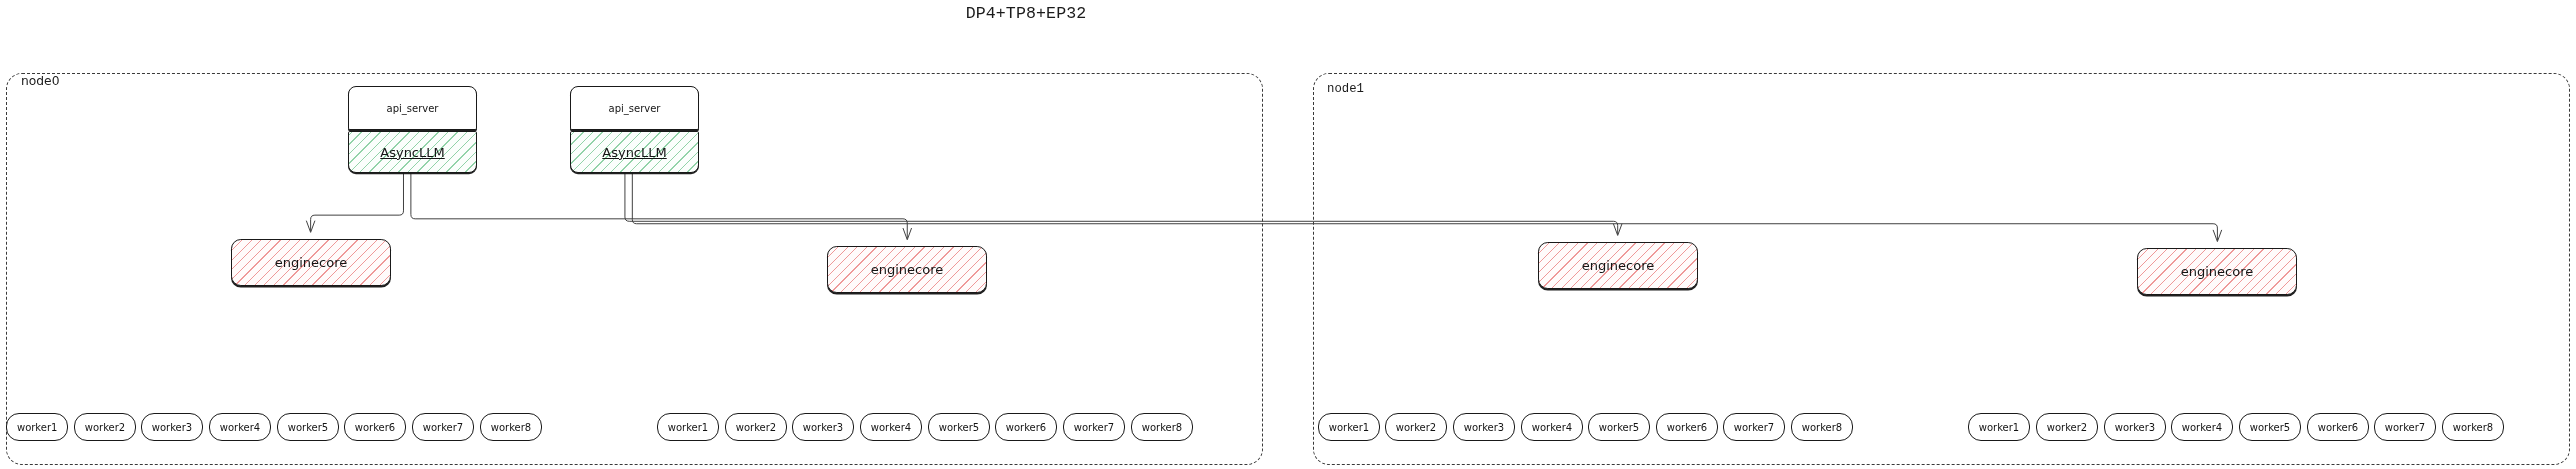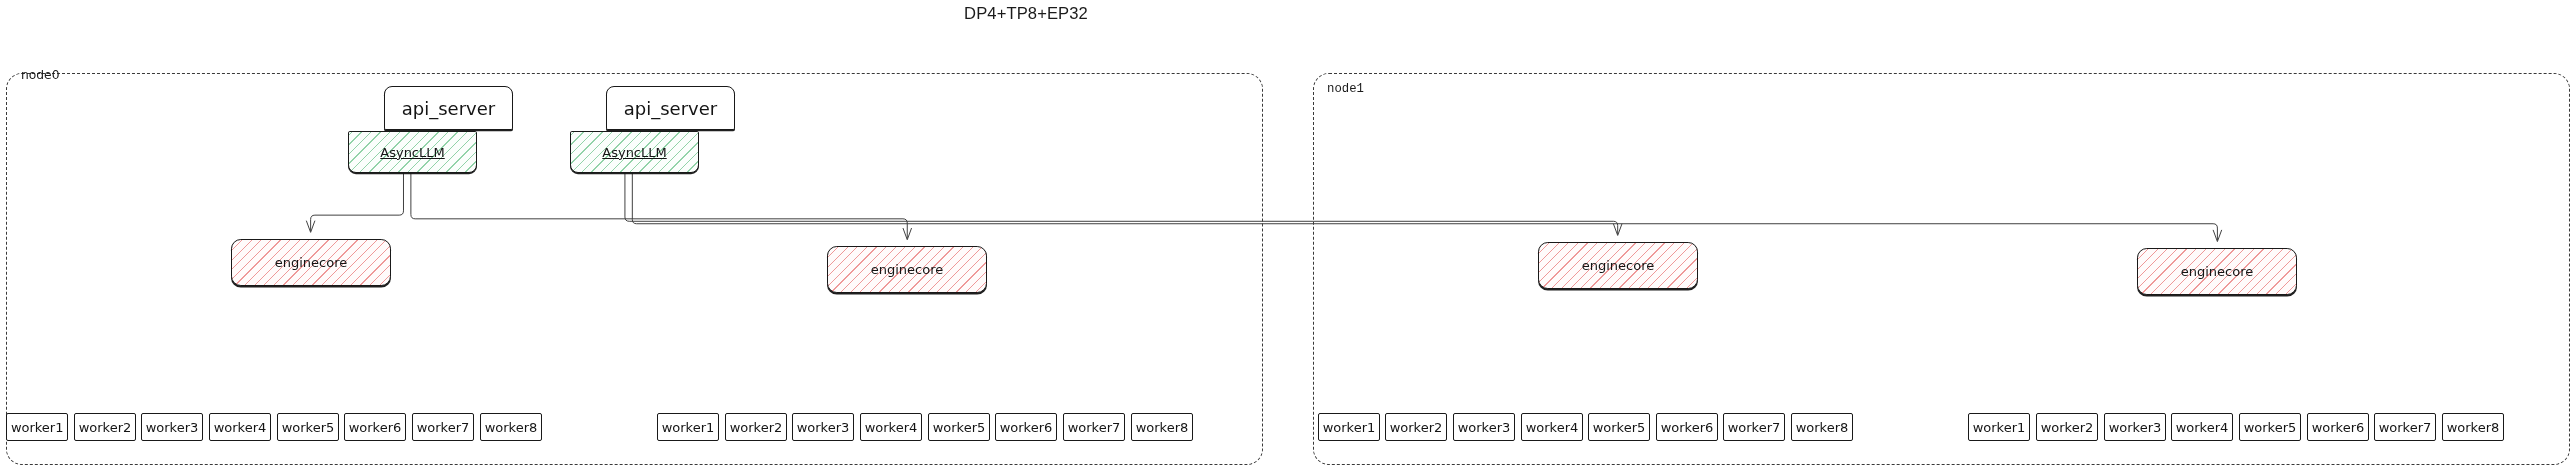--- a/index.html
+++ b/index.html
@@ -11,21 +11,21 @@
   }
   #canvas{position:absolute;left:0;top:0;width:2576px;height:469px;}
 
   
   #title{
     position:absolute;left:0;top:0;width:2052px;
     text-align:center;
     font-size:16.6px;color:#1b1b1b;
     line-height:27px;
     letter-spacing:0.1px;
-    font-family:Liberation Sans, sans-serif;
+    font-family:Liberation Mono, monospace;
   }
 
   
   .cluster{
     position:absolute;
     border:1.5px dashed #3a3a3a;
     border-radius:16px;
     background:transparent;
     box-sizing:border-box;
   }
@@ -44,23 +44,22 @@
     background:#ffffff;
     display:flex;align-items:center;justify-content:center;
     color:#141414;
     white-space:nowrap;
     font-family:"DejaVu Sans",sans-serif;
   }
   .nbox .lbl{pointer-events:none;}
 
   .apibox{
     border-radius:8px 8px 1.8px 1.8px;
-    font-size:18px;
+    font-size:10px;
     box-shadow:0 1.2px 0 0 rgba(20,20,20,.95);
-    margin-left:36px;
   }
   .asyncbox{
     border-radius:1.8px 1.8px 8px 8px;
     font-size:13px;
     border-color:#191919;
     background-color:#fbfefc;
     background-image:repeating-linear-gradient(
         -45deg,
         rgba(60,175,100,.55) 0px,
         rgba(60,175,100,.55) 1px,
@@ -75,22 +74,22 @@
     background-color:#fffbfb;
     background-image:repeating-linear-gradient(
         -45deg,
         rgba(233,120,120,.75) 0px,
         rgba(233,120,120,.75) 0.9px,
         rgba(255,255,255,0) 0.9px,
         rgba(255,255,255,0) 6.8px);
     box-shadow:0 1.5px 0 0 rgba(20,20,20,.95);
   }
   .workerbox{
-    border-radius:2px;
-    font-size:13px;
+    border-radius:13px;
+    font-size:10px;
     background:#ffffff;
     border-width:1.2px;
   }
 
   
   #wires{position:absolute;left:0;top:0;width:2576px;height:469px;pointer-events:none;}
   #wires path{fill:none;stroke:#3d3d3d;stroke-width:1.6px;}
   #wires .arrowhead{fill:none;stroke:#3d3d3d;stroke-width:1.6px;}
 </style>
 </head>
@@ -106,21 +105,21 @@
       <path d="M 668 281 L 668 349 Q 668 356 675 356 L 1468 356 Q 1475 356 1475 363 L 1475 388"></path>
       <path class="arrowhead" d="M 1468 371 L 1475 390 L 1482 371"></path>
       <path d="M 1016 281 L 1016 353 Q 1016 360 1023 360 L 2623 360 Q 2630 360 2630 367 L 2630 381"></path>
       <path class="arrowhead" d="M 2623 364 L 2630 383 L 2637 364"></path>
       <path d="M 1028 281 L 1028 357 Q 1028 364 1035 364 L 3598 364 Q 3605 364 3605 371 L 3605 391"></path>
       <path class="arrowhead" d="M 3598 374 L 3605 393 L 3612 374"></path>
     </svg>
 
   <div id="clusters-host">
       <div class="cluster" style="left: 6.2px; top: 73px; width: 1257px; height: 392px;"></div>
-      <div class="cluster-label" style="left: 21px; top: 68px;">node0</div>
+      <div class="cluster-label" style="left: 21px; top: 74px;">node0</div>
       <div class="nbox apibox" style="left: 348px; top: 86px; width: 129px; height: 44px;">
         <span class="lbl">api_server</span>
       </div>
       <div class="nbox asyncbox" style="left: 348px; top: 131px; width: 129px; height: 42px;">
         <span class="lbl">AsyncLLM</span>
       </div>
       <div class="nbox apibox" style="left: 570px; top: 86px; width: 129px; height: 44px;">
         <span class="lbl">api_server</span>
       </div>
       <div class="nbox asyncbox" style="left: 570px; top: 131px; width: 129px; height: 42px;">

